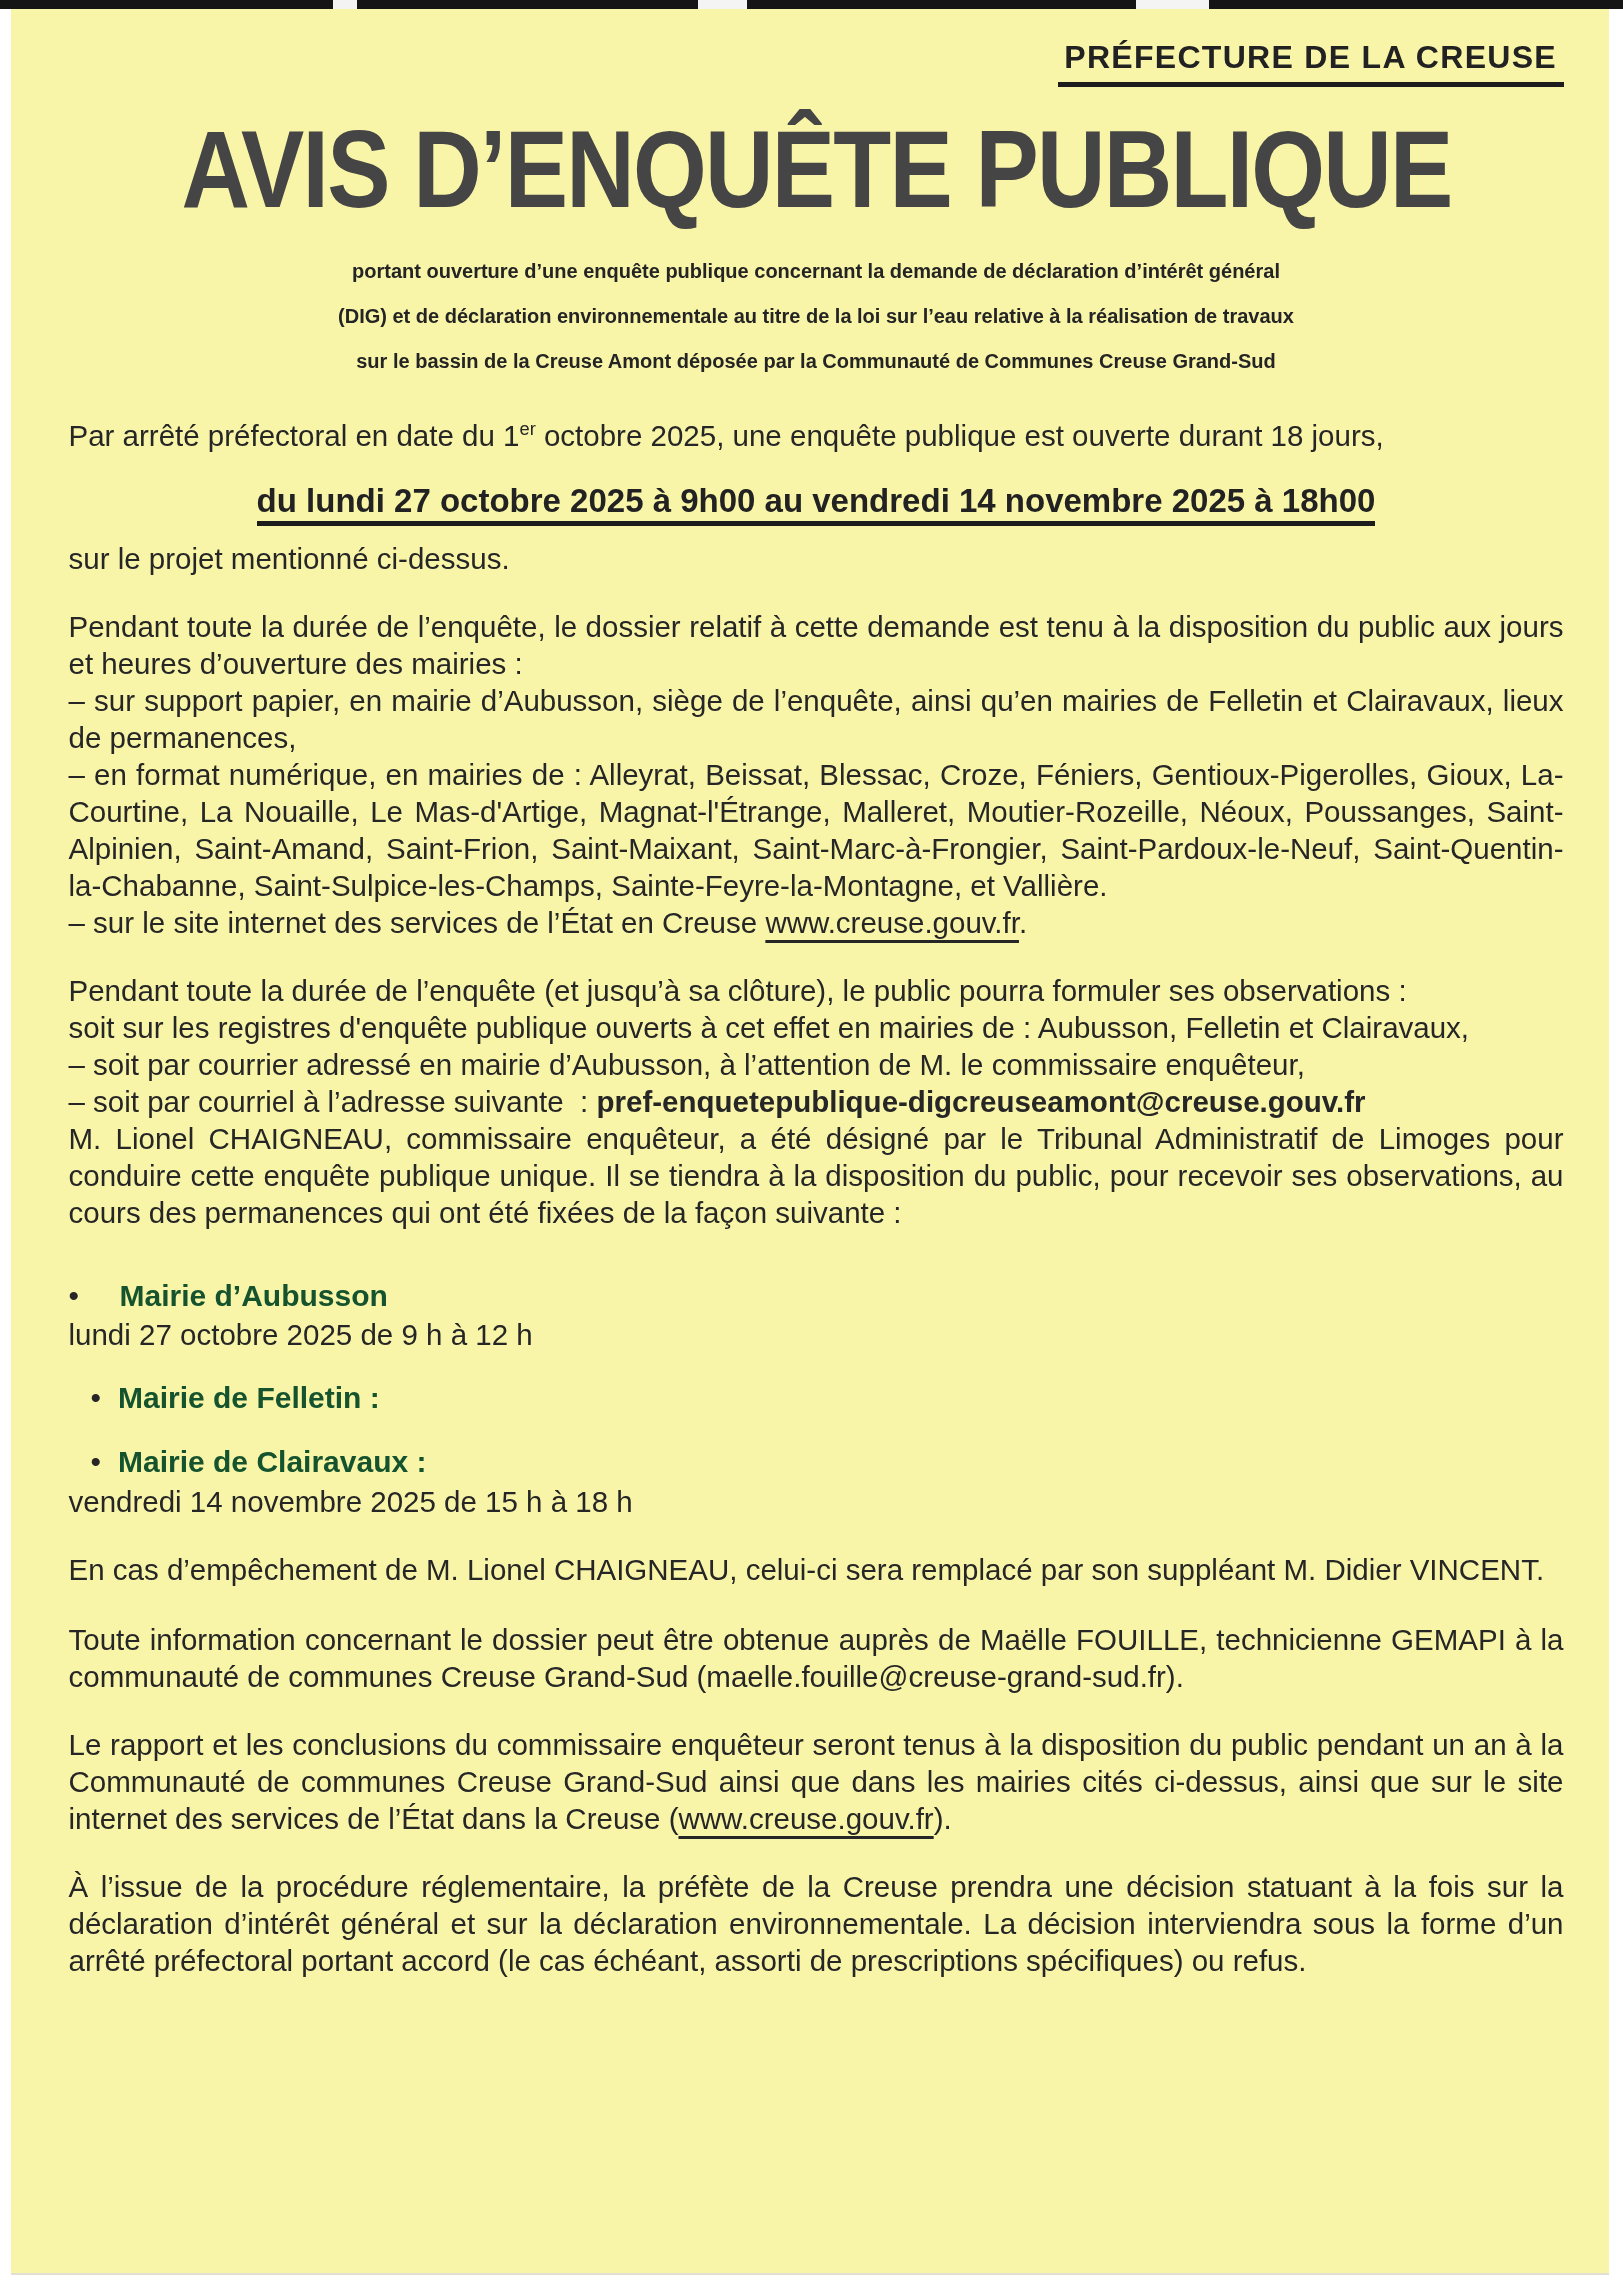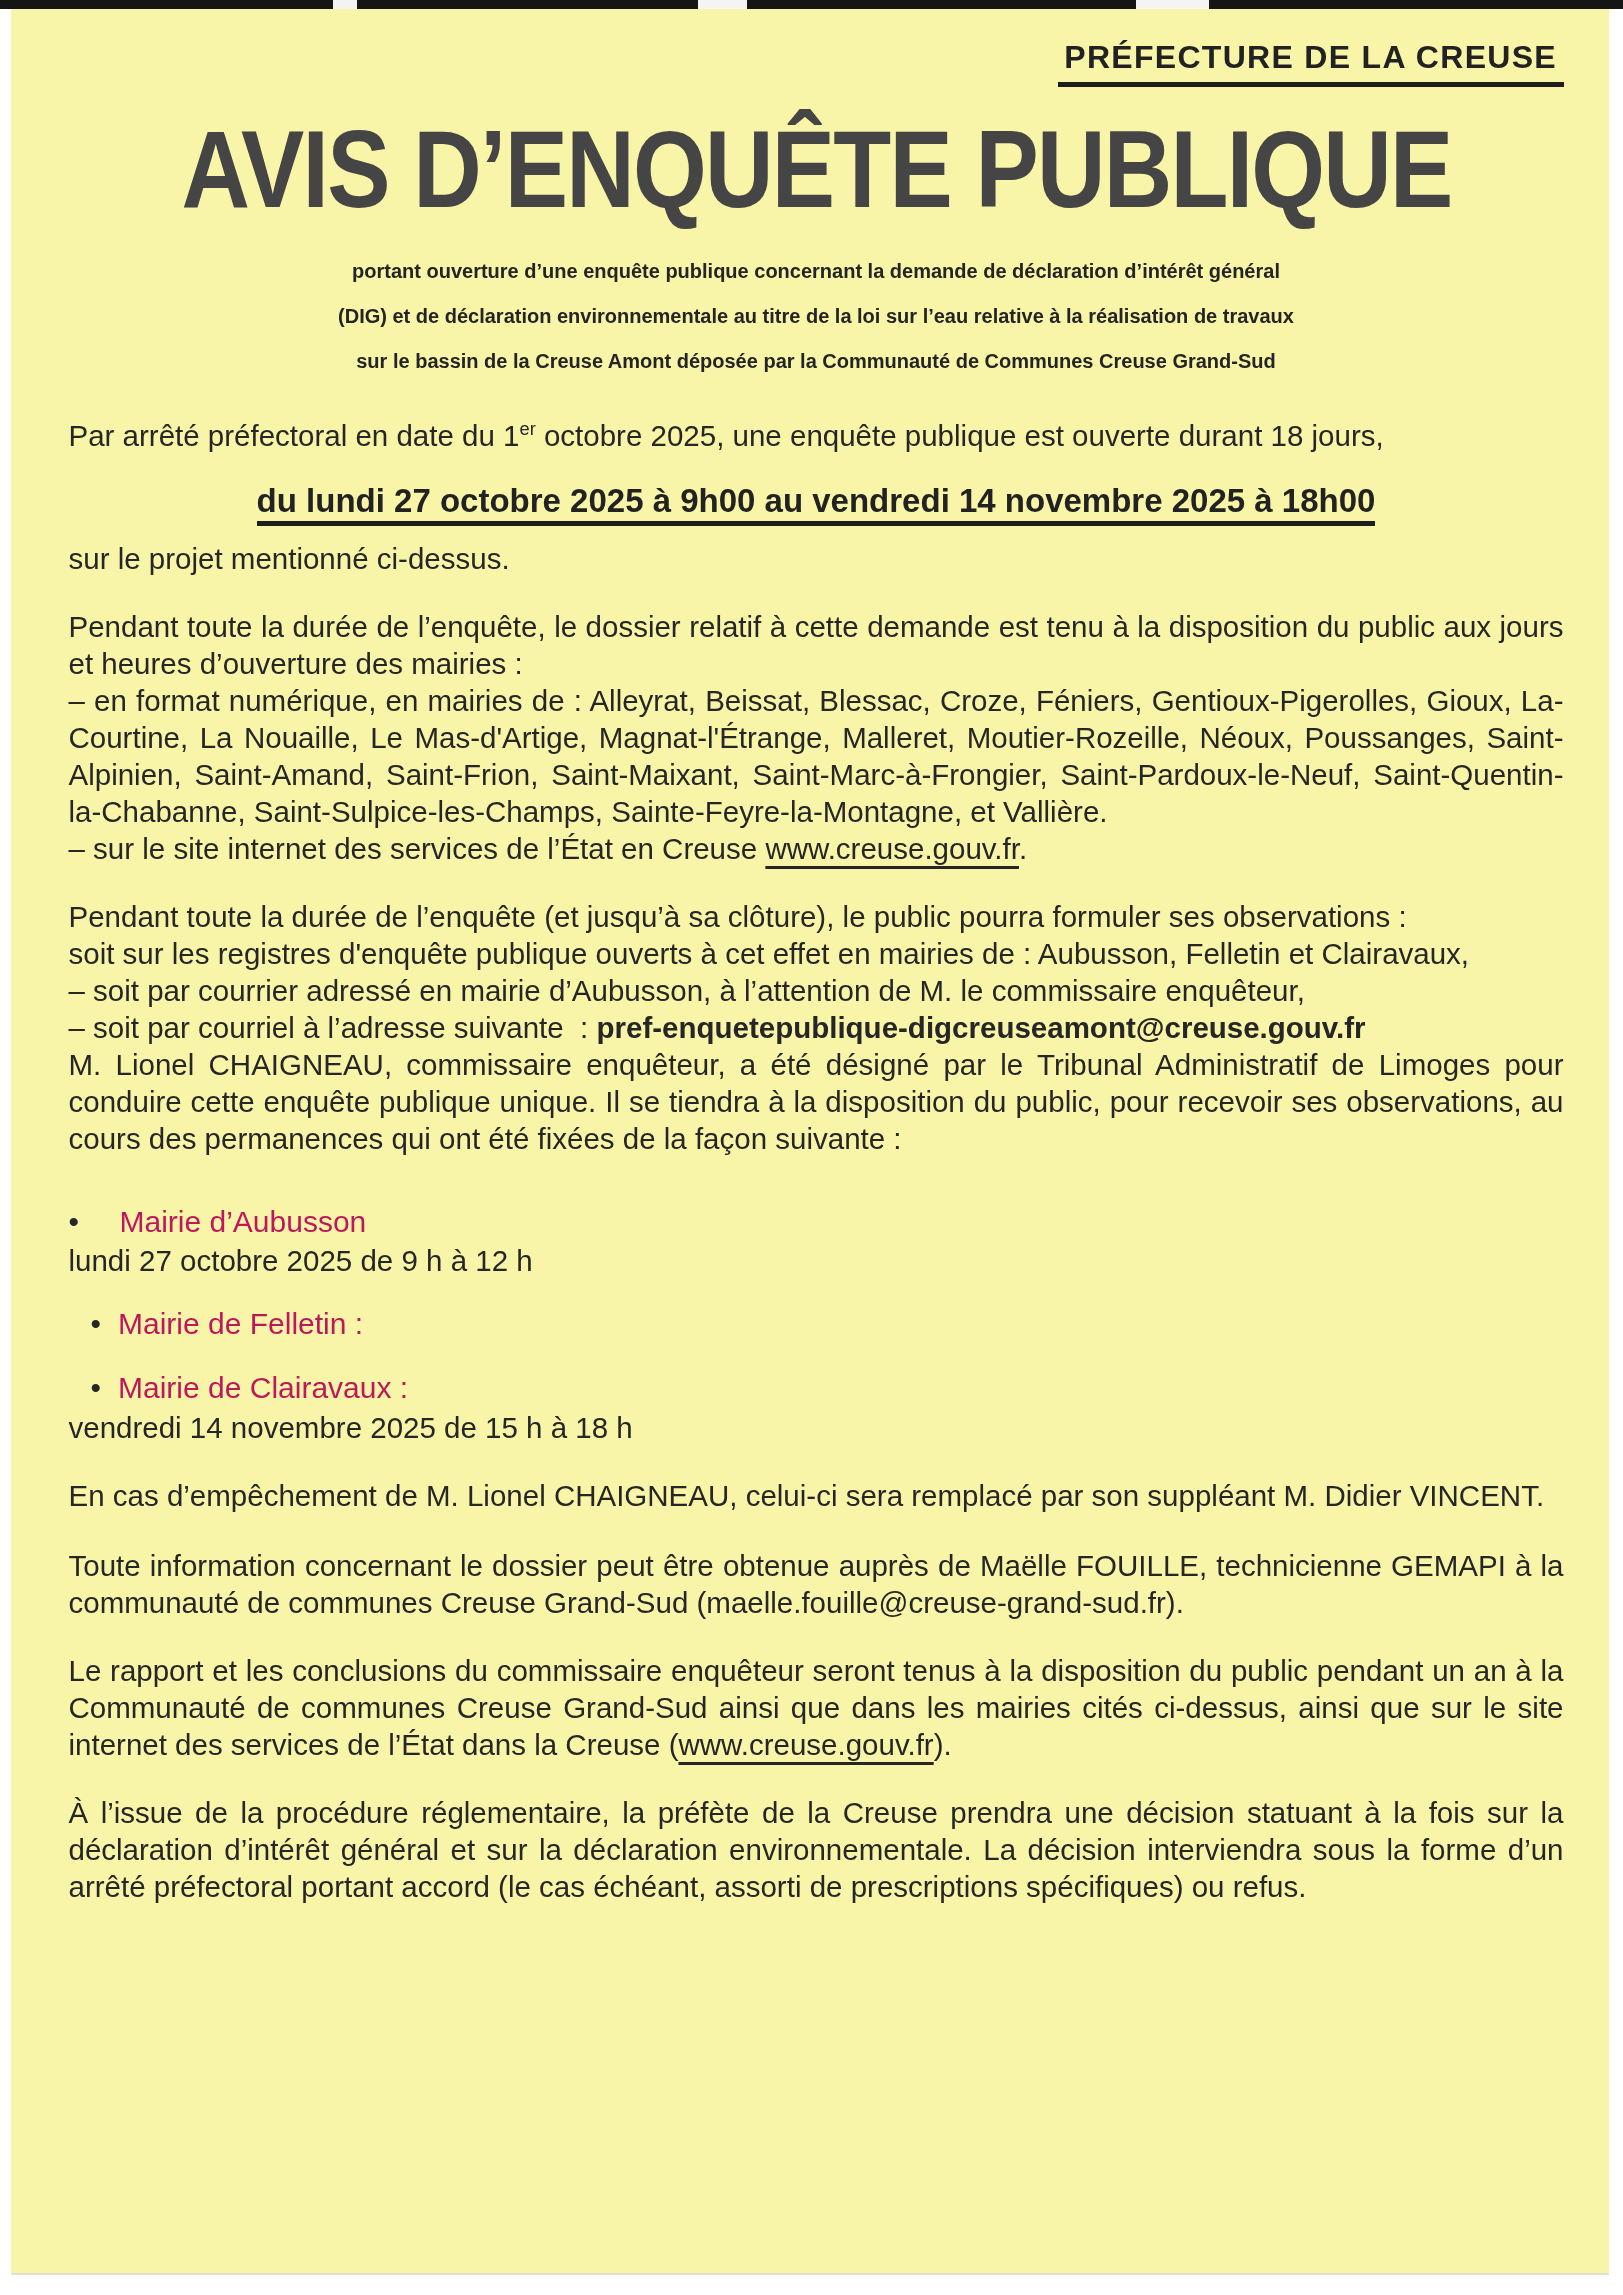--- a/index.html
+++ b/index.html
@@ -92,21 +92,21 @@
   .link {
     color: #262626;
     text-decoration: underline;
     text-decoration-thickness: 2.6px;
     text-underline-offset: 6.5px;
   }
   .email-bold { font-weight: bold; }
   .session-first { margin-top: 46px; }
   .session { margin-top: 26px; }
   .session-head { font-size: 30px; line-height: 38px; }
-  .session-head .place { font-weight: normal; color: #be185d; }
+  .session-head .place { font-weight: bold; color: #14532d; }
   .bullet-a { display: inline-block; width: 51px; }
   .indent-b { padding-left: 22px; }
   .bullet-b { display: inline-block; width: 27.5px; }
   .session-date { margin-top: 1.3px; }
   .substitute { margin-top: 31px; text-align: justify; }
   .contact { margin-top: 33px; text-align: justify; }
   .report { margin-top: 31px; text-align: justify; }
   .decision { margin-top: 31px; text-align: justify; }
 </style>
 </head>
@@ -132,20 +132,21 @@
     <div class="par-arrete"><span>Par arrêté préfectoral en date du 1</span><sup class="ord">er</sup><span> octobre 2025, une enquête publique est ouverte durant 18 jours,</span></div>
 
     <div class="date-range-wrap">
       <span class="date-range">du lundi 27 octobre 2025 à 9h00 au vendredi 14 novembre 2025 à 18h00</span>
     </div>
 
     <div class="project-line">sur le projet mentionné ci-dessus.</div>
 
     <div class="block">
       <div class="jline"><span class="u-heavy">Pendant toute la durée de l’enquête, le dossier relatif à cette demande est tenu à la disposition du public aux jours et heures d’ouverture des mairies : </span></div>
+      <div class="jline">– sur support papier, en mairie d’Aubusson, siège de l’enquête, ainsi qu’en mairies de Felletin et Clairavaux, lieux de permanences,</div>
       <div class="jline">– en format numérique, en mairies de : Alleyrat, Beissat, Blessac, Croze, Féniers, Gentioux-Pigerolles, Gioux, La-Courtine, La Nouaille, Le Mas-d'Artige, Magnat-l'Étrange, Malleret, Moutier-Rozeille, Néoux, Poussanges, Saint-Alpinien, Saint-Amand, Saint-Frion, Saint-Maixant, Saint-Marc-à-Frongier, Saint-Pardoux-le-Neuf, Saint-Quentin-la-Chabanne, Saint-Sulpice-les-Champs, Sainte-Feyre-la-Montagne, et Vallière.</div>
       <div class="jline"><span>– sur le site internet des services de l’État en Creuse </span><span class="link">www.creuse.gouv.fr</span><span>.</span></div>
     </div>
 
     <div class="block">
       <div class="jline"><span class="u-heavy">Pendant toute la durée de l’enquête (et jusqu’à sa clôture), le public pourra formuler ses observations : </span></div>
       <div class="jline">soit sur les registres d'enquête publique ouverts à cet effet en mairies de : Aubusson, Felletin et Clairavaux,</div>
       <div class="jline">– soit par courrier adressé en mairie d’Aubusson, à l’attention de M. le commissaire enquêteur,</div>
       <div class="jline"><span>– soit par courriel à l’adresse suivante&nbsp; : </span><span class="email-bold">pref-enquetepublique-digcreuseamont@creuse.gouv.fr</span></div>
     </div>

